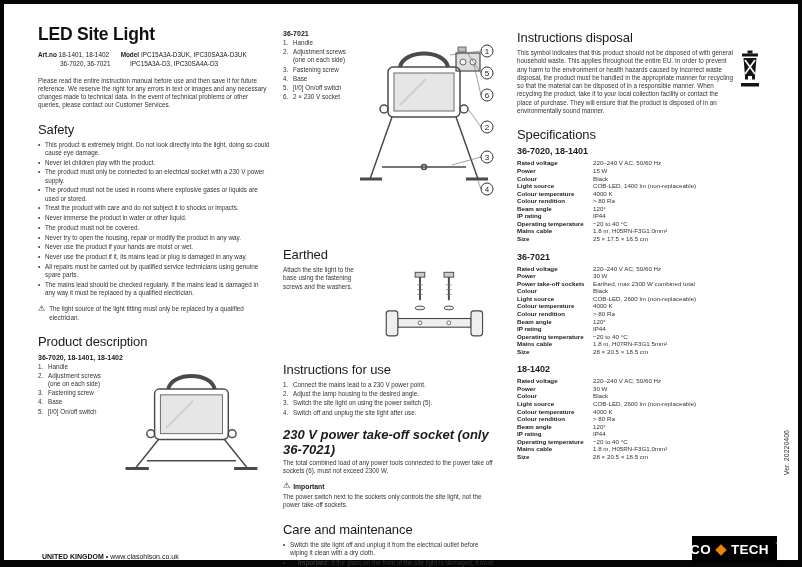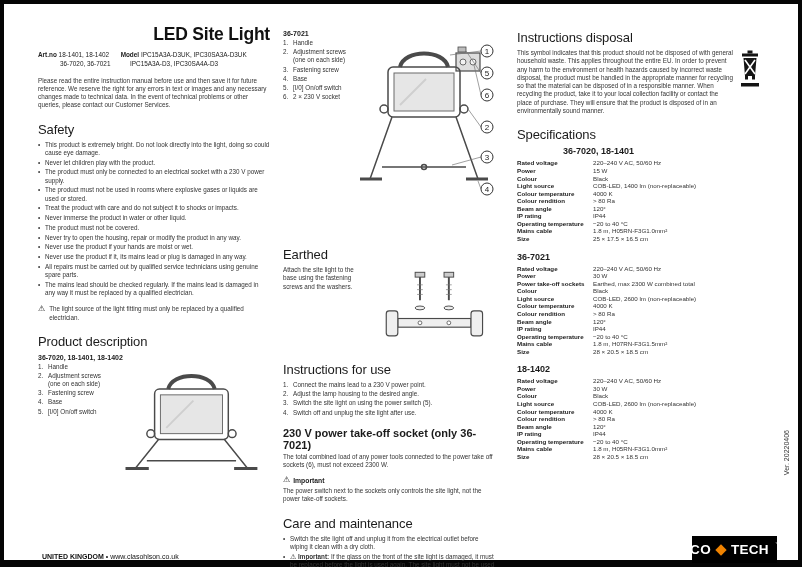--- a/index.html
+++ b/index.html
@@ -3,21 +3,21 @@
 <meta charset="utf-8">
 <style>
   * { margin:0; padding:0; box-sizing:border-box; }
   body { width:802px; height:567px; background:#050505; position:relative; overflow:hidden;
          font-family:"Liberation Sans", sans-serif; }
   .page { position:absolute; left:4px; top:4px; width:794px; height:556px; background:#ffffff; }
   .col { position:absolute; color:#333; }
   .col1 { left:34px; top:20px; width:232px; }
   .col2 { left:279px; top:26px; width:214px; }
   .col3 { left:513px; top:26px; width:244px; }
-  .title { font-size:17.5px; font-weight:bold; color:#111; letter-spacing:-0.2px;text-align:right; }
+  .title { font-size:17.5px; font-weight:bold; color:#111; letter-spacing:-0.2px; }
   .artno { font-size:6.4px; line-height:1.45; color:#222; margin-top:5px; }
   .artno .lb { font-weight:bold; }
   .artno .sp { display:inline-block; width:8px; }
   .t { font-size:6.3px; line-height:1.32; color:#333; }
   .intro { margin-top:8px; }
   .sect { font-size:13px; font-weight:400; color:#1b1b1b; margin:12px 0 4px 0; letter-spacing:-0.1px; }
   .subh { font-size:7px; font-weight:bold; color:#1b1b1b; margin:5px 0 2px 0; }
   ul.dots { list-style:none; font-size:6.3px; line-height:1.3; color:#333; }
   ul.dots li { position:relative; padding-left:7px; margin-bottom:1.6px; }
   ul.dots li::before { content:"•"; position:absolute; left:0; top:0; }
@@ -183,21 +183,21 @@
     </div>
 
     <div class="sect">Instructions for use</div>
     <ol class="nums">
       <li>Connect the mains lead to a 230 V power point.</li>
       <li>Adjust the lamp housing to the desired angle.</li>
       <li>Switch the site light on using the power switch (5).</li>
       <li>Switch off and unplug the site light after use.</li>
     </ol>
 
-    <div class="subh" style="margin-top:10px; font-size:11px;">230 V power take-off socket (only 36-7021)</div>
+    <div class="subh" style="margin-top:10px; font-size:13px;font-style:italic;">230 V power take-off socket (only 36-7021)</div>
     <p class="t">The total combined load of any power tools connected to the power take off sockets (6), must not exceed 2300 W.</p>
     <div class="imp">
       <span class="warn-tri">⚠</span>
       <b>Important</b>
     </div>
     <p class="t">The power switch next to the sockets only controls the site light, not the power take-off sockets.</p>
 
     <div class="sect">Care and maintenance</div>
     <ul class="dots">
       <li>Switch the site light off and unplug it from the electrical outlet before wiping it clean with a dry cloth.</li>
@@ -221,21 +221,21 @@
         <line x1="6" y1="10" x2="16" y2="24" stroke="#fff" stroke-width="1.6"></line>
         <line x1="16" y1="10" x2="6" y2="24" stroke="#fff" stroke-width="1.6"></line>
         <rect x="2" y="33" width="18" height="3.5" fill="#141414"></rect>
       </svg>
       <p class="t">This symbol indicates that this product should not be disposed of with general household waste. This applies throughout the entire EU. In order to prevent any harm to the environment or health hazards caused by incorrect waste disposal, the product must be handled in the appropriate manner for recycling so that the material can be disposed of in a responsible manner. When recycling the product, take it to your local collection facility or contact the place of purchase. They will ensure that the product is disposed of in an environmentally sound manner.</p>
     </div>
 
     <div class="sect">Specifications</div>
 
     <div>
-      <div class="specmodel" style="margin-top:2px;margin-left:46px;">36-7020, 18-1401</div>
+      <div class="specmodel" style="margin-top:2px;">36-7020, 18-1401</div>
       <div class="sr">
           <b class="sl">Rated voltage</b>
           <span class="sv">220–240 V AC, 50/60 Hz</span>
         </div>
       <div class="sr">
           <b class="sl">Power</b>
           <span class="sv">15 W</span>
         </div>
       <div class="sr">
           <b class="sl">Colour</b>

